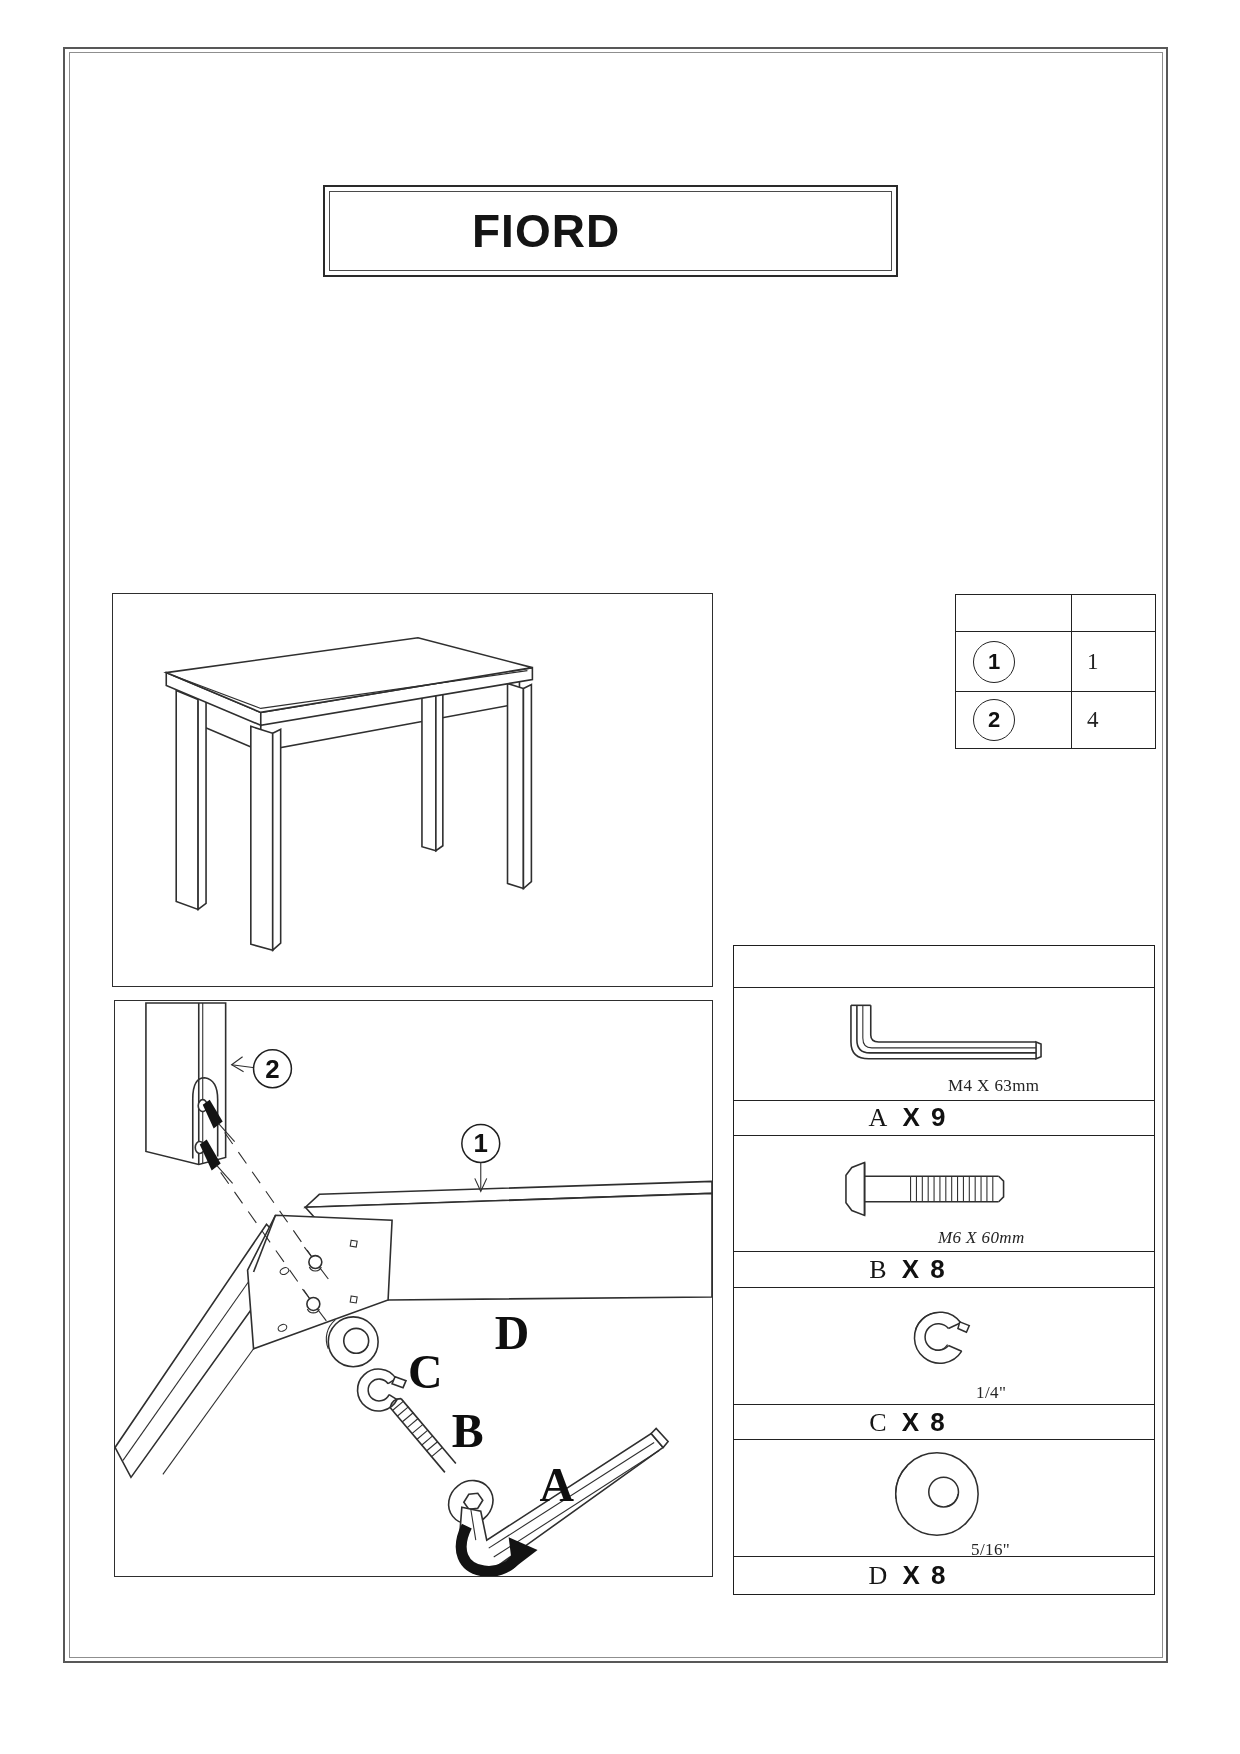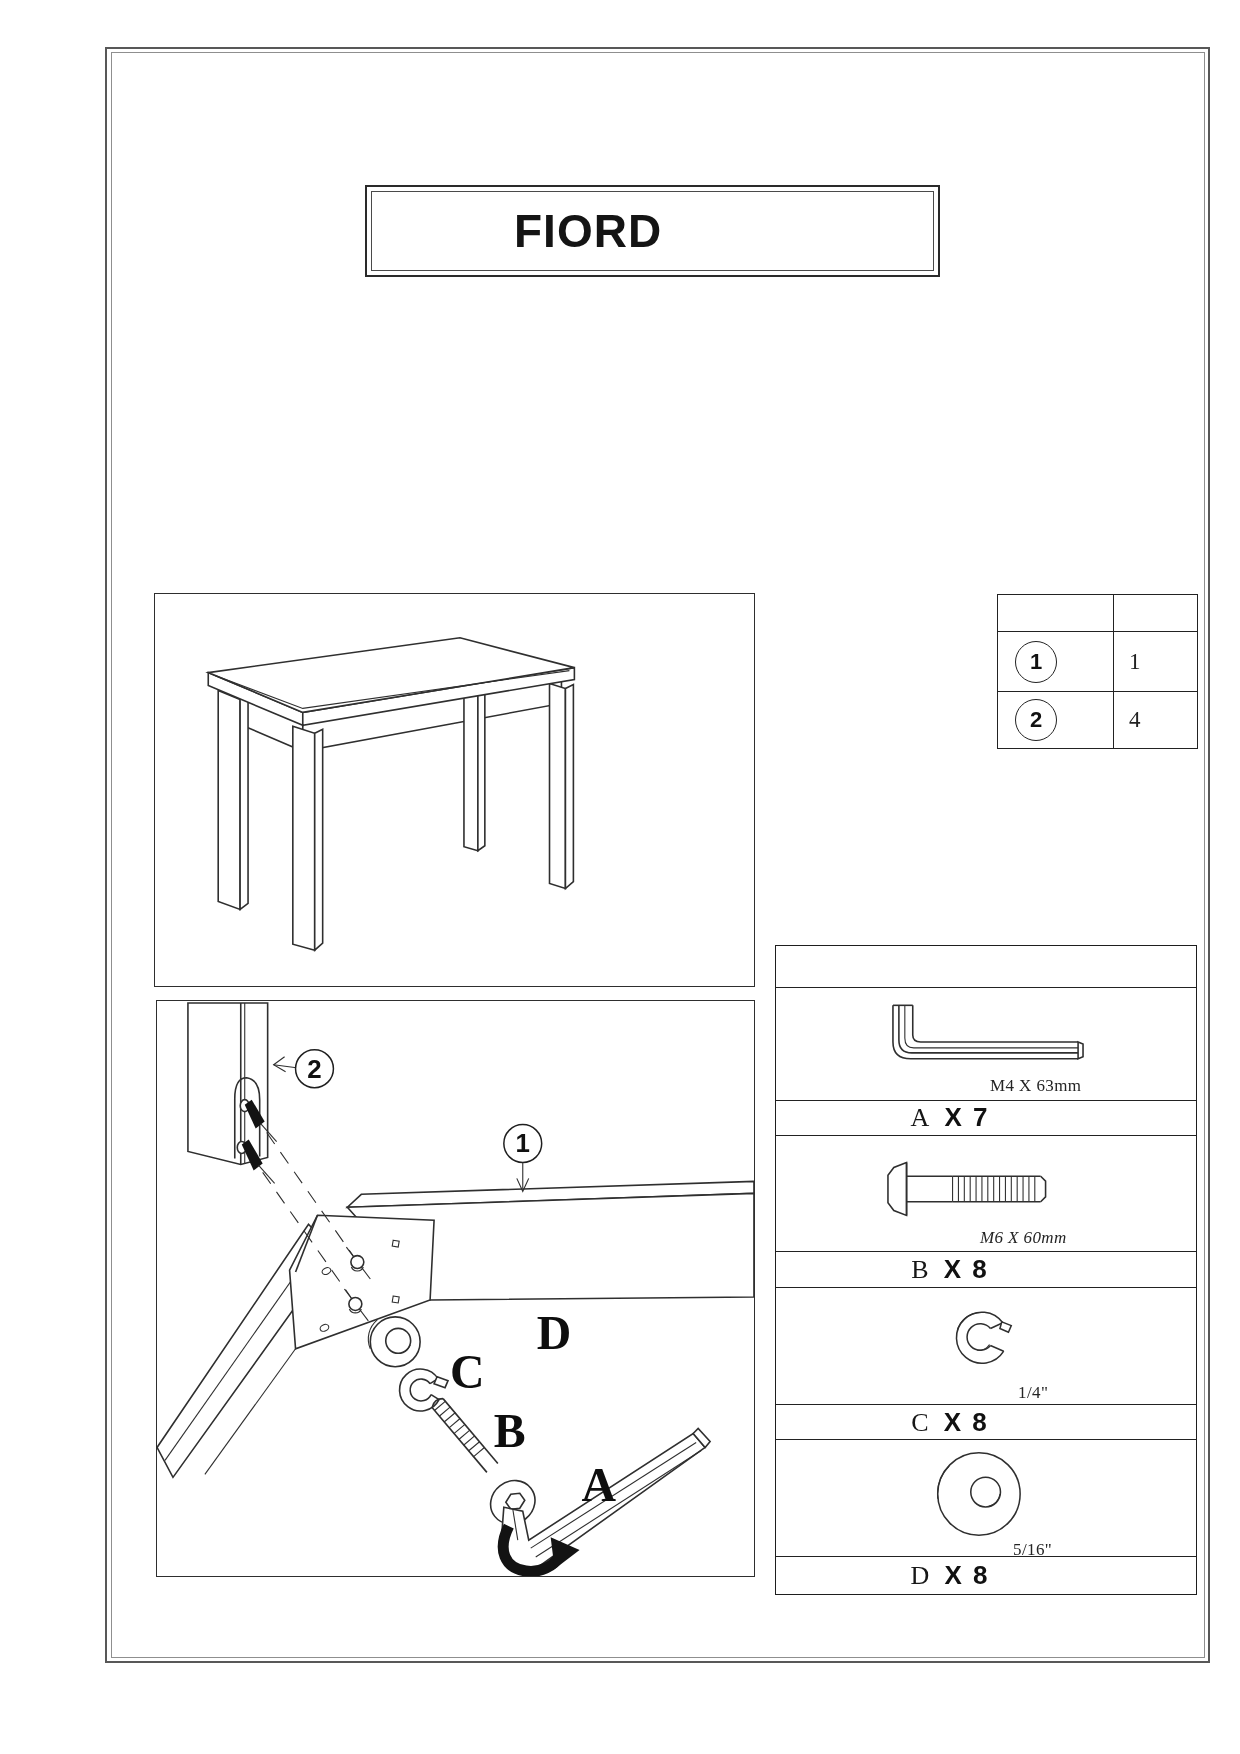--- a/index.html
+++ b/index.html
@@ -1,20 +1,20 @@
 <!DOCTYPE html>
 <html><head>
 <meta charset="utf-8">
 <style>
   html,body{margin:0;padding:0;}
   body{
     width:1240px;height:1754px;background:#ffffff;position:relative;
     font-family:"Liberation Sans", sans-serif;color:#111;overflow:hidden;
   }
-  .abs{position:absolute;box-sizing:border-box;margin-left:42px;}
+  .abs{position:absolute;box-sizing:border-box;}
   
   .page-frame-outer{left:63px;top:47px;width:1105px;height:1616px;border:2px solid #585858;}
   .page-frame-inner{left:69px;top:52px;width:1094px;height:1606px;border:1.5px solid #8f8f8f;}
   
   .title-box{left:323px;top:185px;width:575px;height:92px;border:2px solid #2a2a2a;}
   .title-box-inner{position:absolute;left:4px;top:4px;right:4px;bottom:4px;border:1.5px solid #4a4a4a;
     display:flex;align-items:center;}
   .title-text{padding-left:142px;font-size:46px;font-weight:bold;letter-spacing:1px;color:#141414;}
   
   .qty-table{left:955px;top:594px;width:201px;height:155px;border:1.5px solid #222;
@@ -209,21 +209,21 @@
       <path class="thin" d="M17,1 V34 Q17,44 26,44 H192"></path>
       <path class="ln" d="M25,1 V31 Q25,38 33,38 H192"></path>
       <line class="ln" x1="5" y1="1" x2="25" y2="1"></line>
       <polygon class="ln" points="192,38 197,40 197,53 192,55"></polygon>
     </svg>
     <div class="hw-spec" style="left:214px;top:88px;">M4 X 63mm</div>
   </div>
   <div class="hw-label">
     <div class="pair">
       <span class="hw-letter">A</span>
-      <span class="hw-count">X 7</span>
+      <span class="hw-count">X 9</span>
     </div>
   </div>
 
   <div class="hw-item hw-b">
     <svg class="hw-icon" style="left:110px;top:24px;width:186px;height:60px;" viewBox="0 0 190 58">
       <polygon class="ln" points="21,1 8,6 2,14 2,42 8,50 21,55"></polygon>
       <line class="ln" x1="21" y1="1" x2="21" y2="55"></line>
       <line class="ln" x1="21" y1="15" x2="68" y2="15"></line>
       <line class="ln" x1="21" y1="41" x2="68" y2="41"></line>
       <line class="ln" x1="68" y1="15" x2="158" y2="15"></line>

